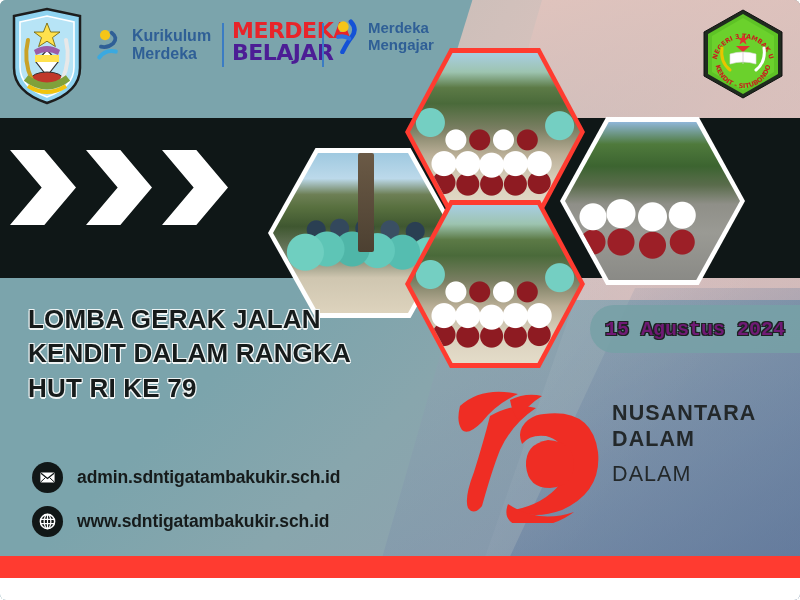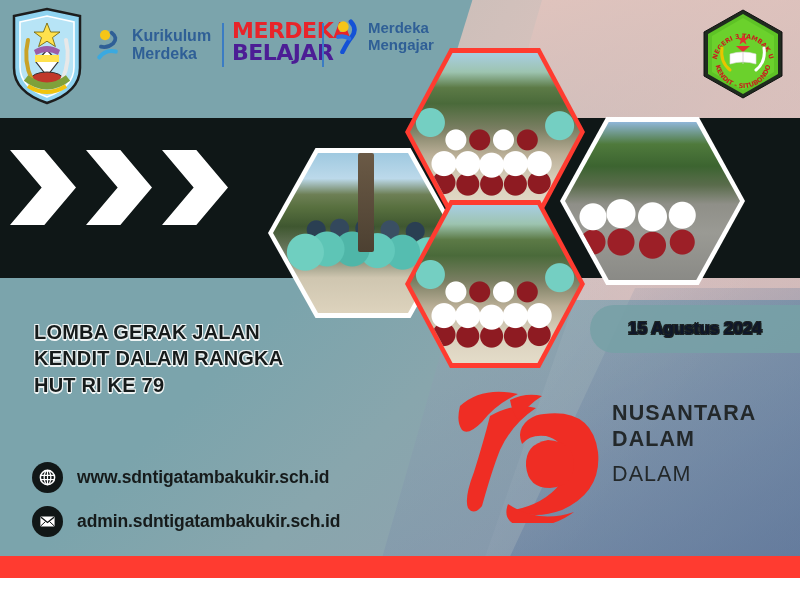--- a/index.html
+++ b/index.html
@@ -11,20 +11,21 @@
   body {
     font-family: "Liberation Sans", sans-serif;
   }
 
   .poster {
     position: relative;
     width: 800px;
     height: 600px;
     overflow: hidden;
     background: #7aa3ab;
+    border-radius: 6px;
   }
 
   
   .bg-base {
     position: absolute;
     inset: 0;
     background: linear-gradient(135deg, #7ba4ac 0%, #7ba4ac 42%, #88a6ad 58%, #8fa2ae 75%, #7e8fa6 100%);
   }
   .bg-pink-wedge {
     position: absolute;
@@ -152,33 +153,32 @@
       radial-gradient(circle at 16% 76%, #9c1f27 0 12px, transparent 13px),
       radial-gradient(circle at 32% 76%, #9c1f27 0 13px, transparent 14px),
       radial-gradient(circle at 50% 78%, #9c1f27 0 13px, transparent 14px),
       radial-gradient(circle at 67% 76%, #9c1f27 0 12px, transparent 13px),
       linear-gradient(180deg, #8fb6d8 0%, #4f7a3c 14%, #3c6430 28%, #5a6c4c 40%, #8f8f88 52%, #9a9a94 70%, #8a8a86 100%);
   }
 
   
   .title {
     position: absolute;
-    left: 34px; top: 302px;
+    left: 28px; top: 302px;
     width: 392px;
     font-weight: bold;
-    font-size: 20px;
+    font-size: 26px;
     line-height: 1.32;
     letter-spacing: 0.2px;
     color: #161b1b;
     text-transform: uppercase;
     text-shadow:
       -1px -1px 0 #eef3f3,  1px -1px 0 #eef3f3,
       -1px  1px 0 #eef3f3,  1px  1px 0 #eef3f3,
        0px -1.5px 0 #eef3f3, 0px 1.5px 0 #eef3f3;
-    margin-top: 17px;
   }
 
   .contact-list {
     position: absolute;
     left: 32px; top: 462px;
     width: 420px;
   }
   .contact-row {
     display: flex;
     align-items: center;
@@ -207,25 +207,26 @@
     left: 590px; top: 305px;
     width: 210px; height: 48px;
     border-radius: 24px 0 0 24px;
     background: rgba(118,160,166,0.88);
     display: flex;
     align-items: center;
     justify-content: center;
   }
   .date-text {
     font-weight: bold;
-    font-size: 17px;
-    color: #0f172a;
+    font-size: 20px;
+    color: #701a75;
     text-shadow:
       -1.2px -1.2px 0 #1c2222, 1.2px -1.2px 0 #1c2222,
       -1.2px  1.2px 0 #1c2222, 1.2px  1.2px 0 #1c2222;
+    font-family: Liberation Mono, monospace;
   }
 
   
   .hut-logo {
     position: absolute;
     left: 452px; top: 378px;
     width: 155px; height: 145px;
   }
   .hut-text {
     position: absolute;
@@ -383,40 +384,40 @@
   <div class="title">
     <div>LOMBA GERAK JALAN</div>
     <div>KENDIT DALAM RANGKA</div>
     <div>HUT RI KE 79</div>
   </div>
 
   <div class="contact-list">
 
     <div class="contact-row">
       <span class="contact-icon">
+        <svg viewBox="0 0 24 24" width="17" height="17" aria-hidden="true">
+          <rect x="2" y="5" width="20" height="14" rx="1.5" fill="#ffffff"></rect>
+          <path d="M2.8 6 L12 13.4 L21.2 6" stroke="#111717" stroke-width="1.9" fill="none"></path>
+          <path d="M2.8 18 L9.2 12 M21.2 18 L14.8 12" stroke="#111717" stroke-width="1.4" fill="none"></path>
+        </svg>
+      </span>
+      <span class="contact-text">admin.sdntigatambakukir.sch.id</span>
+    </div>
+
+    <div class="contact-row">
+      <span class="contact-icon">
         <svg viewBox="0 0 24 24" width="19" height="19" aria-hidden="true">
           <circle cx="12" cy="12" r="9" fill="none" stroke="#ffffff" stroke-width="1.9"></circle>
           <ellipse cx="12" cy="12" rx="4.2" ry="9" fill="none" stroke="#ffffff" stroke-width="1.6"></ellipse>
           <path d="M3.2 9.2 H20.8 M3.2 14.8 H20.8 M12 3 V21" stroke="#ffffff" stroke-width="1.5"></path>
         </svg>
       </span>
       <span class="contact-text">www.sdntigatambakukir.sch.id</span>
     </div>
 
-    <div class="contact-row">
-      <span class="contact-icon">
-        <svg viewBox="0 0 24 24" width="17" height="17" aria-hidden="true">
-          <rect x="2" y="5" width="20" height="14" rx="1.5" fill="#ffffff"></rect>
-          <path d="M2.8 6 L12 13.4 L21.2 6" stroke="#111717" stroke-width="1.9" fill="none"></path>
-          <path d="M2.8 18 L9.2 12 M21.2 18 L14.8 12" stroke="#111717" stroke-width="1.4" fill="none"></path>
-        </svg>
-      </span>
-      <span class="contact-text">admin.sdntigatambakukir.sch.id</span>
-    </div>
-
   </div>
 
   <div class="date-pill">
     <span class="date-text">15 Agustus 2024</span>
   </div>
 
   <div class="hut-logo">
     <svg viewBox="0 0 155 145" width="155" height="145" aria-hidden="true">
       <g fill="#ef2d24">
 

